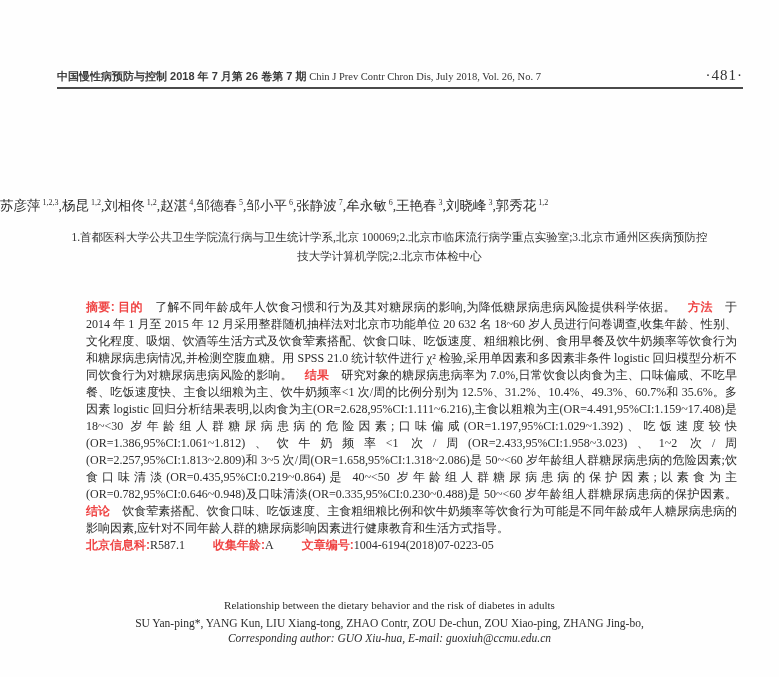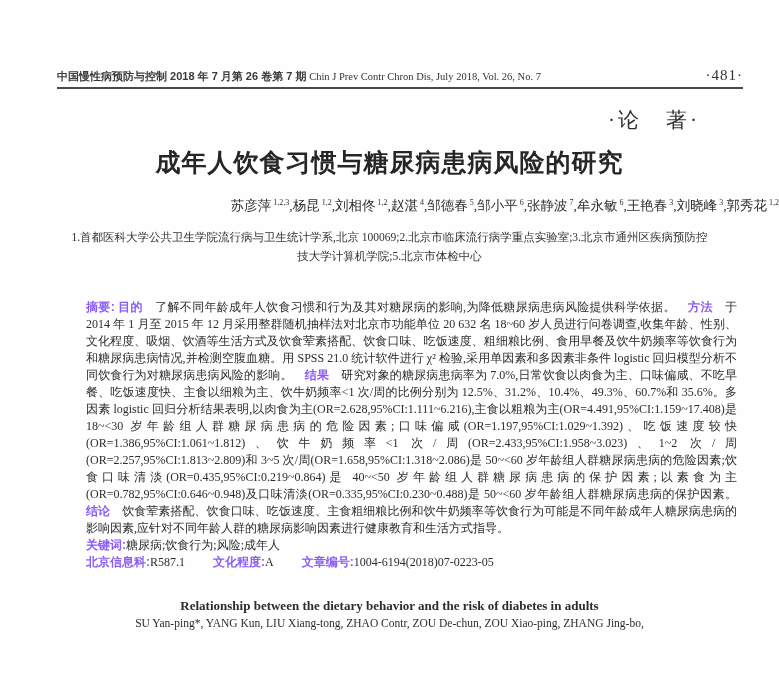--- a/index.html
+++ b/index.html
@@ -25,78 +25,74 @@
   }
   
   .title{
     position:absolute;top:146px;left:0;width:100%;margin:0;
     text-align:center;font-family:"Liberation Sans","DejaVu Sans",sans-serif;
     font-size:25px;font-weight:bold;color:#262626;letter-spacing:1px;
   }
   
   .authors{
     position:absolute;top:197px;left:0;width:100%;
-    text-align:right;font-size:13.5px;color:#2d2d2d;
+    text-align:left;font-size:13.5px;color:#2d2d2d;
   }
   .authors sup{font-size:8px;vertical-align:super;letter-spacing:0;}
   
   .affils{
     position:absolute;top:228px;left:36px;width:707px;
     text-align:center;font-size:11.5px;line-height:19px;color:#333;
   }
   
   .abstract{
     position:absolute;top:299px;left:86px;width:651px;
     font-size:12px;line-height:17px;text-align:justify;color:#2c2c2c;
   }
-  .bl{font-family:"Liberation Sans","DejaVu Sans",sans-serif;font-weight:bold;color:#8b5cf6;}
+  .bl{font-family:"Liberation Sans","DejaVu Sans",sans-serif;font-weight:bold;color:#ef4444;}
   .kw-line,.clc-line{margin-top:0;text-align:left;}
   .clc-line .gap{display:inline-block;width:28px;}
   
   .en-block{
     position:absolute;top:598px;left:0;width:100%;
     text-align:center;font-size:11.5px;line-height:15.5px;color:#2c2c2c;
   }
-  .en-title{font-weight:bold;font-size:13px;margin-bottom:2px;}
+  .en-title{font-weight:normal;font-size:11px;margin-bottom:2px;}
   .en-it{font-style:italic;}
 </style>
 </head>
 <body>
 
 <div class="page">
 
   <div class="header">
     <span>
       <span class="cn">中国慢性病预防与控制 2018 年 7 月第 26 卷第 7 期</span>
       <span class="en">Chin J Prev Contr Chron Dis, July 2018, Vol. 26, No. 7</span>
     </span>
     <span class="pg">·481·</span>
   </div>
 
   <div class="rule"></div>
 
-  <div class="section-mark">·论　著·</div>
 
-  <h1 class="title">成年人饮食习惯与糖尿病患病风险的研究</h1>
 
   <div class="authors"><span>苏彦萍</span><sup> 1,2,3</sup>,<span>杨昆</span><sup> 1,2</sup>,<span>刘相佟</span><sup> 1,2</sup>,<span>赵湛</span><sup> 4</sup>,<span>邹德春</span><sup> 5</sup>,<span>邹小平</span><sup> 6</sup>,<span>张静波</span><sup> 7</sup>,<span>牟永敏</span><sup> 6</sup>,<span>王艳春</span><sup> 3</sup>,<span>刘晓峰</span><sup> 3</sup>,<span>郭秀花</span><sup> 1,2</sup></div>
 
   <div class="affils">
     <div>1.首都医科大学公共卫生学院流行病与卫生统计学系,北京 100069;2.北京市临床流行病学重点实验室;3.北京市通州区疾病预防控</div>
-    <div>技大学计算机学院;5.北京市体检中心</div>
+    <div>技大学计算机学院;2.北京市体检中心</div>
   </div>
 
   <div class="abstract">
     <div id="abstract-runs"><span class="bl">摘要: </span><span class="bl">目的</span><span>　了解不同年龄成年人饮食习惯和行为及其对糖尿病的影响,为降低糖尿病患病风险提供科学依据。　</span><span class="bl">方法</span><span>　于 2014 年 1 月至 2015 年 12 月采用整群随机抽样法对北京市功能单位 20 632 名 18~60 岁人员进行问卷调查,收集年龄、性别、文化程度、吸烟、饮酒等生活方式及饮食荤素搭配、饮食口味、吃饭速度、粗细粮比例、食用早餐及饮牛奶频率等饮食行为和糖尿病患病情况,并检测空腹血糖。用 SPSS 21.0 统计软件进行 χ² 检验,采用单因素和多因素非条件 logistic 回归模型分析不同饮食行为对糖尿病患病风险的影响。　</span><span class="bl">结果</span><span>　研究对象的糖尿病患病率为 7.0%,日常饮食以肉食为主、口味偏咸、不吃早餐、吃饭速度快、主食以细粮为主、饮牛奶频率&lt;1 次/周的比例分别为 12.5%、31.2%、10.4%、49.3%、60.7%和 35.6%。多因素 logistic 回归分析结果表明,以肉食为主(OR=2.628,95%CI:1.111~6.216),主食以粗粮为主(OR=4.491,95%CI:1.159~17.408)是 18~&lt;30 岁年龄组人群糖尿病患病的危险因素;口味偏咸(OR=1.197,95%CI:1.029~1.392)、吃饭速度较快(OR=1.386,95%CI:1.061~1.812)、饮牛奶频率&lt;1 次/周(OR=2.433,95%CI:1.958~3.023)、1~2 次/周(OR=2.257,95%CI:1.813~2.809)和 3~5 次/周(OR=1.658,95%CI:1.318~2.086)是 50~&lt;60 岁年龄组人群糖尿病患病的危险因素;饮食口味清淡(OR=0.435,95%CI:0.219~0.864)是 40~&lt;50 岁年龄组人群糖尿病患病的保护因素;以素食为主(OR=0.782,95%CI:0.646~0.948)及口味清淡(OR=0.335,95%CI:0.230~0.488)是 50~&lt;60 岁年龄组人群糖尿病患病的保护因素。　</span><span class="bl">结论</span><span>　饮食荤素搭配、饮食口味、吃饭速度、主食粗细粮比例和饮牛奶频率等饮食行为可能是不同年龄成年人糖尿病患病的影响因素,应针对不同年龄人群的糖尿病影响因素进行健康教育和生活方式指导。</span></div>
-    <div class="kw-line">
-      <span class="bl">关键词:</span><span>糖尿病;饮食行为;风险;成年人</span>
-    </div>
     <div class="clc-line">
-      <span class="bl">北京信息科:</span><span>R587.1</span><span class="gap"></span><span class="bl">文化程度:</span><span>A</span><span class="gap"></span><span class="bl">文章编号:</span><span>1004-6194(2018)07-0223-05</span>
+      <span class="bl">北京信息科:</span><span>R587.1</span><span class="gap"></span><span class="bl">收集年龄:</span><span>A</span><span class="gap"></span><span class="bl">文章编号:</span><span>1004-6194(2018)07-0223-05</span>
     </div>
   </div>
 
   <div class="en-block">
     <div class="en-title">Relationship between the dietary behavior and the risk of diabetes in adults</div>
     <div>SU Yan-ping*, YANG Kun, LIU Xiang-tong, ZHAO Contr, ZOU De-chun, ZOU Xiao-ping, ZHANG Jing-bo,</div>
+    <div class="en-it">Corresponding author: GUO Xiu-hua, E-mail: guoxiuh@ccmu.edu.cn</div>
   </div>
 
 </div>
 
 </body></html>

